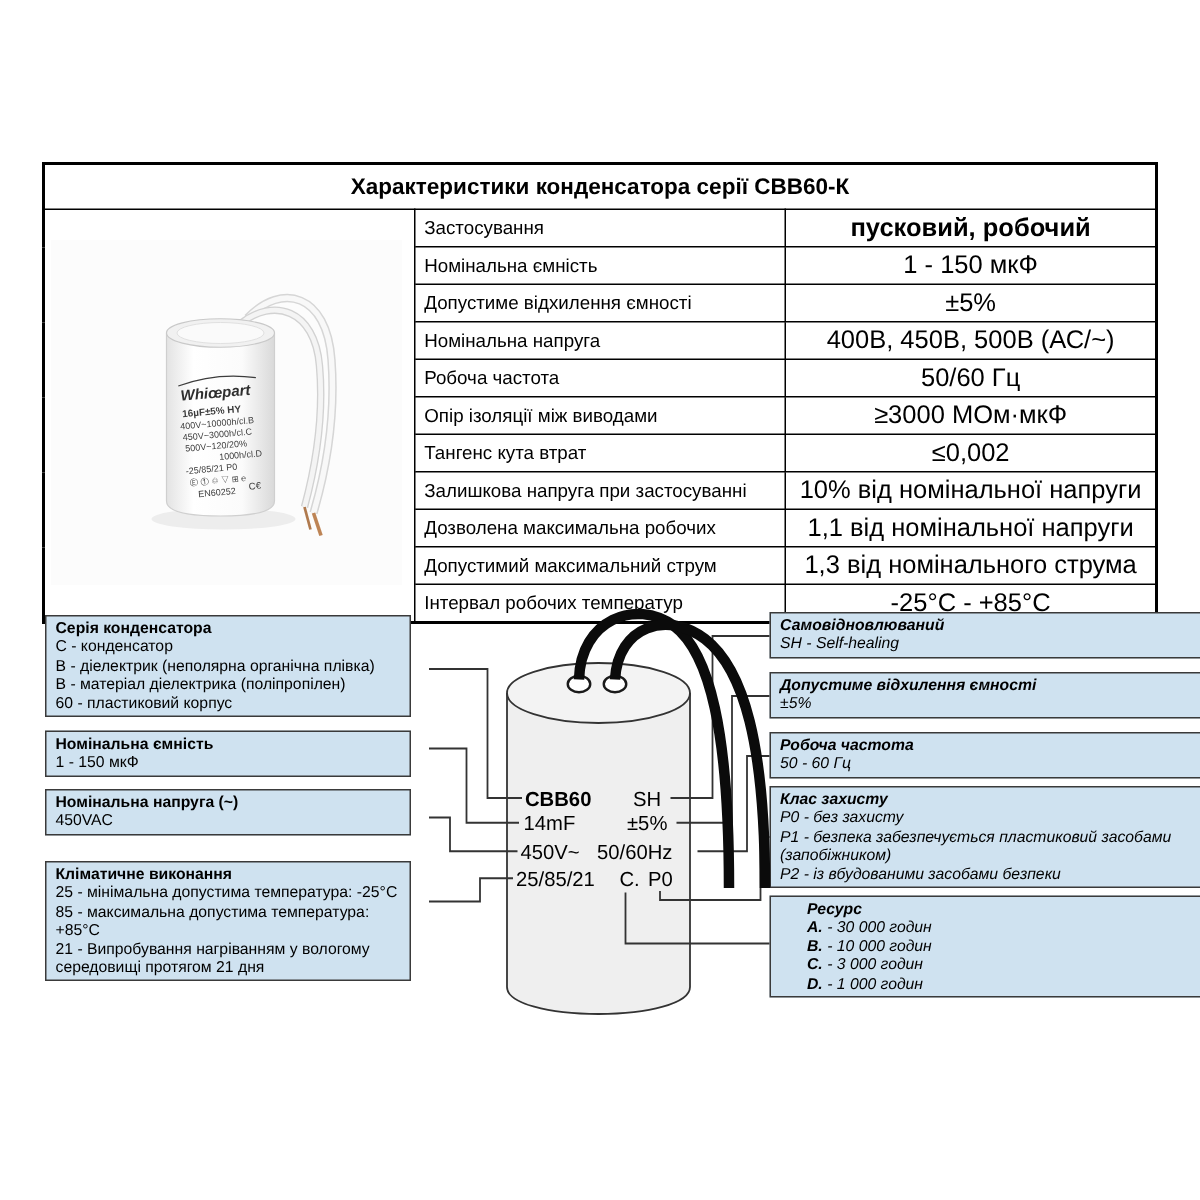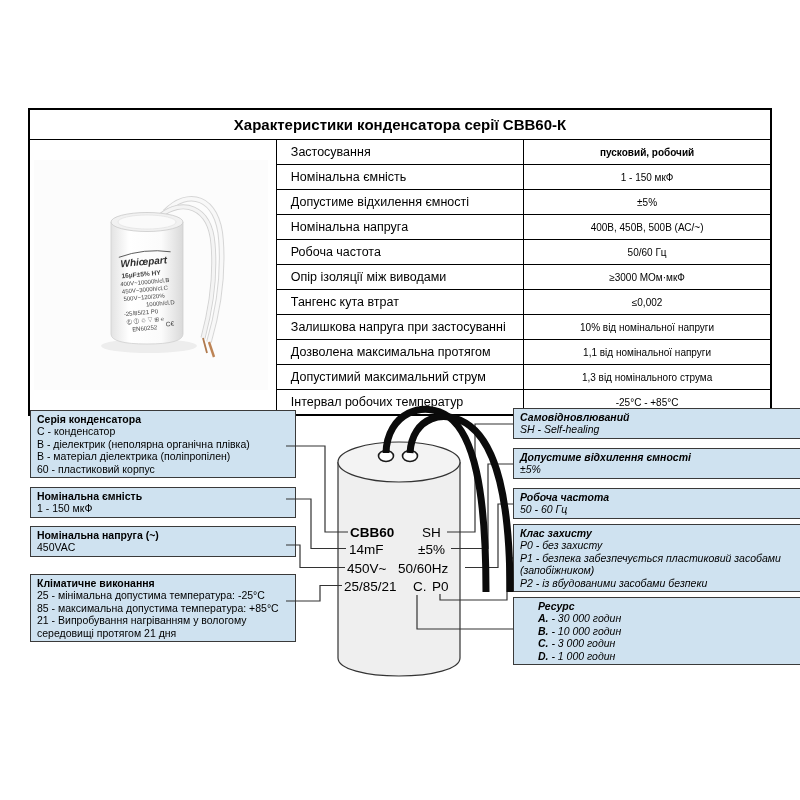--- a/index.html
+++ b/index.html
@@ -11,30 +11,30 @@
   
   .spec-table-wrap{position:absolute;left:28px;top:108px;width:744px;}
   table.spec{border-collapse:collapse;width:744px;table-layout:fixed;}
   table.spec, table.spec td, table.spec th{border:1px solid #000;}
   table.spec{border:2px solid #000;}
   th.title-cell{
     height:29px;font-size:15px;font-weight:bold;text-align:center;
     border-bottom:2px solid #000;padding:0;border-radius:14px;
   }
   td.photo-cell{width:245px;padding:0;vertical-align:middle;background:#fff;}
-  td.param{width:248px;font-size:12.5px;padding:2px 14px;height:20px;}
-  td.value{width:251px;font-size:10px;text-align:center;padding:2px 4px;}
+  td.param{width:248px;font-size:12.5px;padding:2px 6px;height:20px;}
+  td.value{width:251px;font-size:17px;text-align:center;padding:2px 4px;}
   tr.bold-value td.value{font-weight:bold;}
   
   .callout{
     position:absolute;background:#cfe2f0;border:1px solid #3a3a3a;
     padding:2px 6px;font-size:10.5px;line-height:12.4px;box-sizing:border-box;
   }
   .callout .hd{font-weight:bold;}
-  .co-left{left:30px;width:266px;}
+  .co-left{left:30px;width:244px;}
   .co-right{left:513px;width:302px;font-style:italic;}
   #co-l0{top:410px;} #co-l1{top:487px;} #co-l2{top:526px;} #co-l3{top:574px;}
   #co-r0{top:408px;} #co-r1{top:448px;} #co-r2{top:488px;} #co-r3{top:524px;} #co-r4{top:597px;padding-left:24px;}
   .res-line b{font-weight:bold;}
   
   #diagram-svg{position:absolute;left:0;top:395px;pointer-events:none;}
   .marking{font-family:"Liberation Sans",sans-serif;font-size:13.5px;fill:#000;}
   .marking.b{font-weight:bold;}
   .conn{stroke:#333;stroke-width:1.2;fill:none;}
   .wire{stroke:#0b0b0b;stroke-width:7;fill:none;stroke-linecap:butt;}
@@ -121,21 +121,21 @@
         </tr>
     <tr>
           <td class="param">Тангенс кута втрат</td>
           <td class="value">≤0,002</td>
         </tr>
     <tr>
           <td class="param">Залишкова напруга при застосуванні</td>
           <td class="value">10% від номінальної напруги</td>
         </tr>
     <tr>
-          <td class="param">Дозволена максимальна протягом</td>
+          <td class="param">Дозволена максимальна робочих</td>
           <td class="value">1,1 від номінальної напруги</td>
         </tr>
     <tr>
           <td class="param">Допустимий максимальний струм</td>
           <td class="value">1,3 від номінального струма</td>
         </tr>
     <tr>
           <td class="param">Інтервал робочих температур</td>
           <td class="value">-25°С - +85°С</td>
         </tr>

